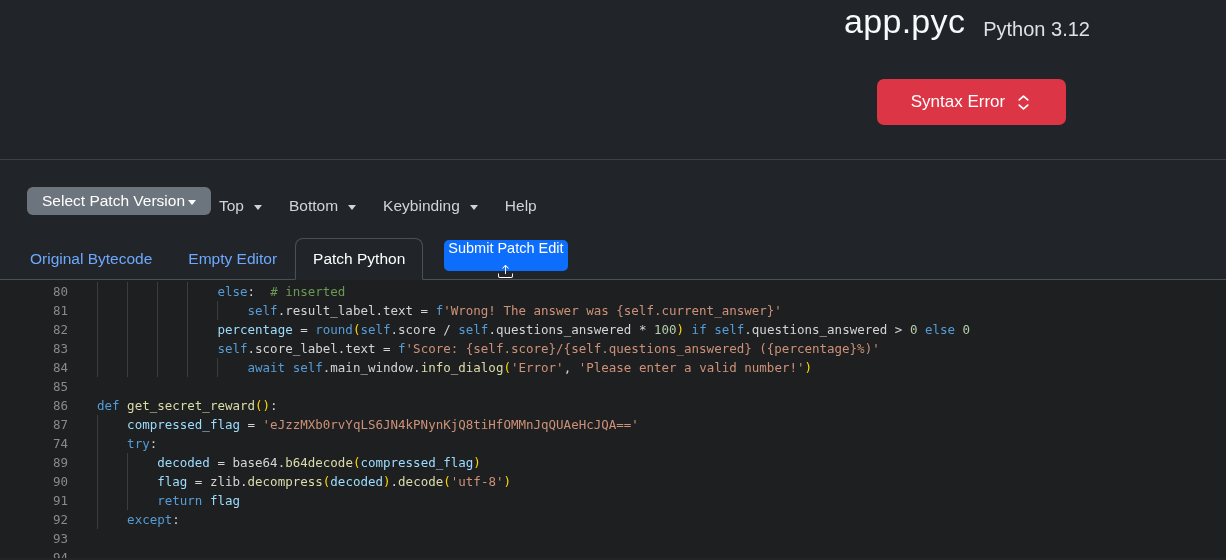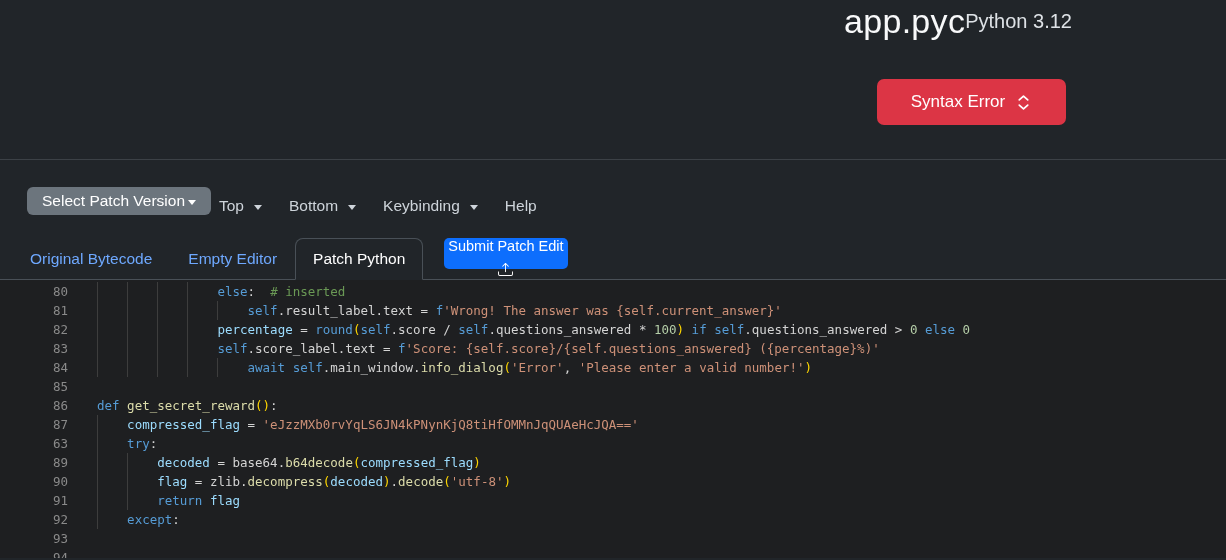--- a/index.html
+++ b/index.html
@@ -5,21 +5,21 @@
   * { box-sizing: border-box; margin: 0; padding: 0; }
   html, body { width: 1226px; height: 560px; overflow: hidden; }
   body {
     background: #212529;
     font-family: "Liberation Sans", sans-serif;
     position: relative;
   }
 
   
   .header { position: relative; height: 160px; border-bottom: 1px solid #3c4146; }
-  .title-wrap { position: absolute; left: 844px; top: 2px; display: flex; align-items: center; }
+  .title-wrap { position: absolute; left: 844px; top: 2px; display: flex; align-items: flex-end; gap: 18px; }
   .app-title { font-size: 34px; font-weight: 400; color: #f8f9fa; letter-spacing: .3px; }
   .app-sub { font-size: 20px; font-weight: 400; color: #dee2e6; }
   .status-btn {
     position: absolute; left: 877px; top: 79px; width: 189px; height: 46px;
     background: #dc3545; border: none; border-radius: 7px; color: #fff;
     font-size: 17px; font-family: inherit; display: flex; align-items: center;
     justify-content: center; gap: 10px; cursor: pointer;
   }
   .status-btn svg { display: block; }
 
@@ -30,21 +30,21 @@
     background: #6c757d; border: none; border-radius: 6px; color: #fff;
     font-size: 15.5px; font-family: inherit; display: flex; align-items: center; gap: 3px; cursor: pointer;
   }
   .menu { position: absolute; left: 219px; top: 27px; height: 38px; display: flex; align-items: center; gap: 27px; }
   .menu a { color: #ced4da; font-size: 15.5px; text-decoration: none; display: flex; align-items: center; gap: 10px; cursor: pointer; }
   .caret {
     width: 0; height: 0; display: inline-block;
     border-left: 4.5px solid transparent; border-right: 4.5px solid transparent;
     border-top: 5px solid currentColor; margin-top: 2px;
   }
-  .tabs { position: absolute; left: 12px; bottom: -1px; display: flex; align-items: flex-start; }
+  .tabs { position: absolute; left: 12px; bottom: -1px; display: flex; align-items: center; }
   .tab {
     display: block; padding: 11px 17px; font-size: 15.5px; color: #6ea8fe;
     text-decoration: none; border: 1px solid transparent; border-radius: 8px 8px 0 0; cursor: pointer;
   }
   .tab.active { color: #fff; background: #212529; border-color: #495057; border-bottom-color: transparent; }
   .submit-btn {
     margin: 0 0 8px 21px; height: 31px; padding: 0 4px;
     background: #0d6efd; border: none; border-radius: 5px; color: #fff;
     font-size: 14.5px; font-family: inherit; display: flex; align-items: center; gap: 8px; cursor: pointer; flex-direction: column;
   }
@@ -151,21 +151,21 @@
     </div>
     <div class="crow">
       <span class="ln">86</span>
       <span class="codecell"><span class="t-k">def</span><span class="t-p"> </span><span class="t-f">get_secret_reward</span><span class="t-b">(</span><span class="t-b">)</span><span class="t-p">:</span></span>
     </div>
     <div class="crow">
       <span class="ln">87</span>
       <span class="codecell"><i class="guide" style="left: 0ch;"></i><span class="t-p">    </span><span class="t-v">compressed_flag</span><span class="t-p"> = </span><span class="t-s">'eJzzMXb0rvYqLS6JN4kPNynKjQ8tiHfOMMnJqQUAeHcJQA=='</span></span>
     </div>
     <div class="crow">
-      <span class="ln">63</span>
+      <span class="ln">74</span>
       <span class="codecell"><i class="guide" style="left: 0ch;"></i><span class="t-p">    </span><span class="t-k">try</span><span class="t-p">:</span></span>
     </div>
     <div class="crow">
       <span class="ln">89</span>
       <span class="codecell"><i class="guide" style="left: 0ch;"></i><i class="guide" style="left: 4ch;"></i><span class="t-p">        </span><span class="t-v">decoded</span><span class="t-p"> = </span><span class="t-p">base64.</span><span class="t-f">b64decode</span><span class="t-b">(</span><span class="t-v">compressed_flag</span><span class="t-b">)</span></span>
     </div>
     <div class="crow">
       <span class="ln">90</span>
       <span class="codecell"><i class="guide" style="left: 0ch;"></i><i class="guide" style="left: 4ch;"></i><span class="t-p">        </span><span class="t-v">flag</span><span class="t-p"> = </span><span class="t-p">zlib.</span><span class="t-f">decompress</span><span class="t-b">(</span><span class="t-v">decoded</span><span class="t-b">)</span><span class="t-p">.</span><span class="t-f">decode</span><span class="t-b">(</span><span class="t-s">'utf-8'</span><span class="t-b">)</span></span>
     </div>

